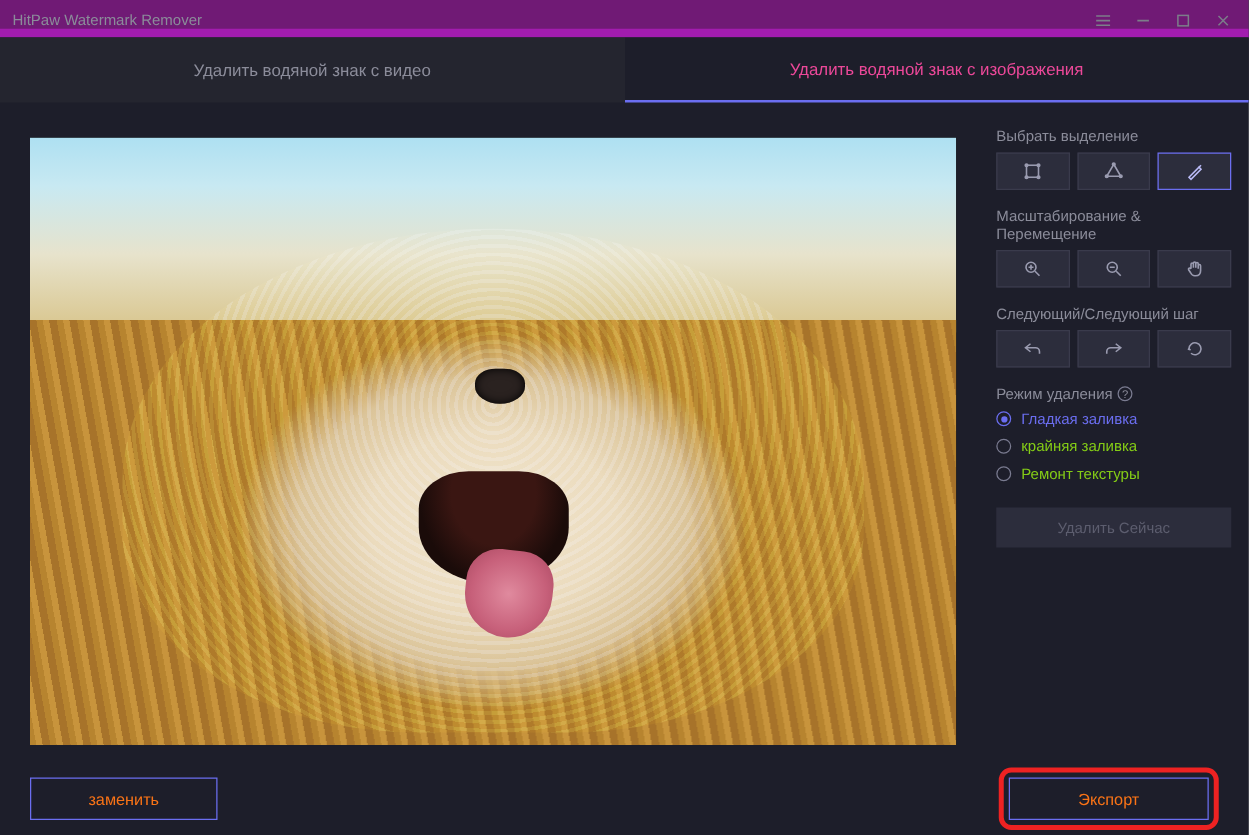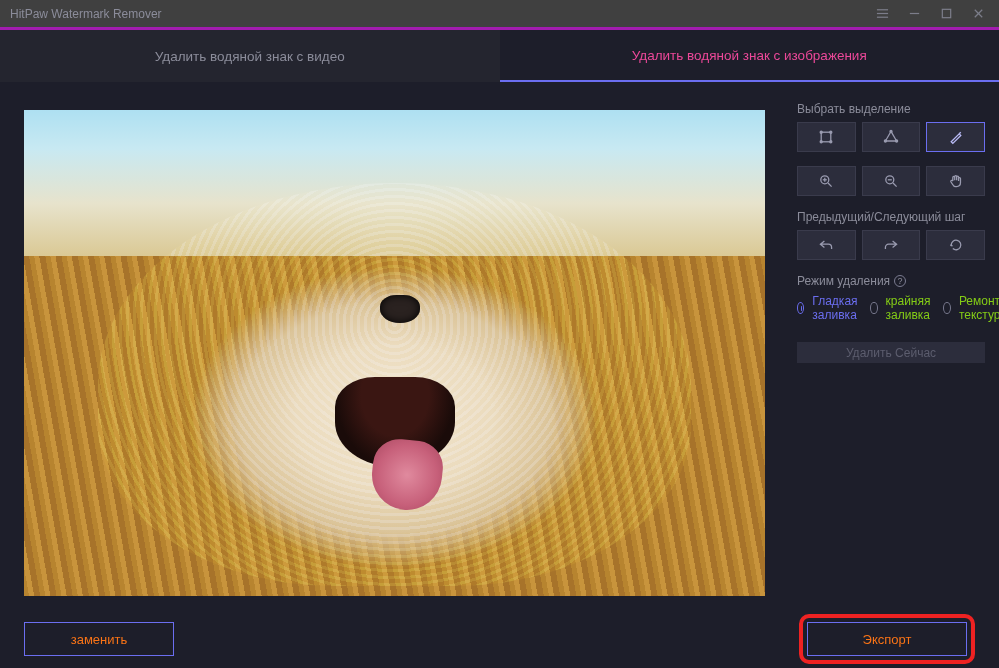--- a/index.html
+++ b/index.html
@@ -1,18 +1,18 @@
 <!DOCTYPE html>
 <html><head>
 <meta charset="utf-8">
 <style>
 * { margin: 0; padding: 0; box-sizing: border-box; font-family: "Segoe UI", Arial, sans-serif; }
 body { width: 999px; height: 668px; background: #1d1e2a; color: #8b8c9a; overflow: hidden; }
 
-.titlebar { height: 30px; display: flex; align-items: center; padding: 0 10px; background: #404040; border-bottom: 3px solid #a21caf; }
+.titlebar { height: 30px; display: flex; align-items: flex-end; padding: 0 10px; background: #701a75; border-bottom: 7px solid #a21caf; }
 .titlebar-title { font-size: 12px; color: #8b8c9a; flex: 1; }
 .win-controls { display: flex; gap: 18px; align-items: center; padding-right: 4px; }
 .win-btn { width: 14px; height: 14px; display: flex; align-items: center; justify-content: center; cursor: pointer; color: #7c7d8a; }
 .win-btn svg { width: 13px; height: 13px; stroke: currentColor; fill: none; stroke-width: 1.3; }
 
 .tabs { display: flex; height: 52px; background: #1d1e2a; }
 .tab { flex: 1; display: flex; align-items: center; justify-content: center; font-size: 13.5px; color: #8b8c9a; cursor: pointer; background: #24252f; }
 .tab.active { color: #ec4899; border-bottom: 2px solid #6b6ef0; background: #1d1e2a; }
 
 .body { display: flex; height: calc(668px - 30px - 52px - 58px); }
@@ -44,28 +44,28 @@
   background: radial-gradient(ellipse,#e08a9e 0%, #c7607a 60%, #a8475f 100%);
   border-radius:45% 45% 60% 60%; transform: rotate(6deg); }
 
 .sidebar { width: 210px; padding: 20px 14px 10px 8px; display: flex; flex-direction: column; gap: 14px; font-size: 12px; }
 .section-label { color: #8b8c9a; font-size: 12px; margin-bottom: 6px; display:flex; align-items:center; gap:4px;}
 .tool-row { display: flex; gap: 6px; }
 .tool-btn { flex: 1; height: 30px; background: #2c2d3c; border: 1px solid #3a3b4c; display: flex; align-items: center; justify-content: center; cursor: pointer; color: #9a9bb0; }
 .tool-btn.active { border-color: #6b6ef0; color:#b9baf5;}
 .tool-btn svg { width: 16px; height: 16px; stroke: currentColor; fill: none; stroke-width: 1.6; }
 
-.radios { display:flex; flex-direction:row; gap:8px; }
+.radios { display:flex; flex-direction:column; gap:8px; }
 .radio { display:flex; align-items:center; gap:8px; cursor:pointer; color:#84cc16; }
 .radio .dot { width:12px; height:12px; border-radius:50%; border:1.5px solid #7a7b90; display:inline-block; position:relative; }
 .radio.selected { color:#6b6ef0; }
 .radio.selected .dot { border-color:#6b6ef0; }
 .radio.selected .dot::after { content:""; position:absolute; inset:2.5px; background:#6b6ef0; border-radius:50%; }
 
-.remove-now { margin-top:6px; height:21px; background:#2c2d3c; color:#5c5d6e; display:flex; align-items:center; justify-content:center; font-size:12px; cursor:not-allowed; }
+.remove-now { margin-top:6px; height:32px; background:#2c2d3c; color:#5c5d6e; display:flex; align-items:center; justify-content:center; font-size:12px; cursor:not-allowed; }
 
 .help-ic { width:12px; height:12px; border:1px solid #7a7b90; border-radius:50%; display:inline-flex; align-items:center; justify-content:center; font-size:9px; }
 
 .footer { height: 58px; display:flex; align-items:center; justify-content:space-between; padding: 0 24px; }
 .btn { height: 34px; min-width: 150px; border:1.5px solid #6b6ef0; color:#f97316; display:flex; align-items:center; justify-content:center; font-size:13px; cursor:pointer; background:transparent; }
 .export-wrap { position:relative; padding:4px; border:4px solid #e22; border-radius:10px; }
 .export-wrap .btn { min-width: 160px; }
 </style>
 </head>
 <body>
@@ -144,20 +144,21 @@
         <div class="tool-btn active">
           <svg viewBox="0 0 20 20">
               <path d="M4 16 L14 6 L16 8 L6 18 Z"></path>
               <path d="M14 6 L16 4"></path>
             </svg>
         </div>
       </div>
     </div>
 
     <div>
+      <div class="section-label">Масштабирование &amp; Перемещение</div>
       <div class="tool-row">
         <div class="tool-btn">
           <svg viewBox="0 0 20 20">
               <circle cx="8.5" cy="8.5" r="5"></circle>
               <line x1="12.5" y1="12.5" x2="17" y2="17"></line>
               <line x1="8.5" y1="6" x2="8.5" y2="11"></line>
               <line x1="6" y1="8.5" x2="11" y2="8.5"></line>
             </svg>
         </div>
         <div class="tool-btn">
@@ -169,21 +170,21 @@
         </div>
         <div class="tool-btn">
           <svg viewBox="0 0 20 20">
               <path d="M6 10 V5.5 a1.2 1.2 0 0 1 2.4 0 V9 M8.4 9 V4.5 a1.2 1.2 0 0 1 2.4 0 V9 M10.8 9 V5 a1.2 1.2 0 0 1 2.4 0 V10 M13.2 10 V7 a1.2 1.2 0 0 1 2.4 0 V12 c0 3 -2 5 -5 5 h-1 c-2 0 -3 -1 -4 -3 l-2 -3 a1.2 1.2 0 0 1 2 -1.3 L6 10"></path>
             </svg>
         </div>
       </div>
     </div>
 
     <div>
-      <div class="section-label">Предыдущий/Следующий шаг</div>
+      <div class="section-label">Следующий/Следующий шаг</div>
       <div class="tool-row">
         <div class="tool-btn">
           <svg viewBox="0 0 20 20">
               <path d="M8 5 L3 9 L8 13 M3 9 H13 a4 4 0 0 1 4 4 v2"></path>
             </svg>
         </div>
         <div class="tool-btn">
           <svg viewBox="0 0 20 20">
               <path d="M12 5 L17 9 L12 13 M17 9 H7 a4 4 0 0 0 -4 4 v2"></path>
             </svg>

